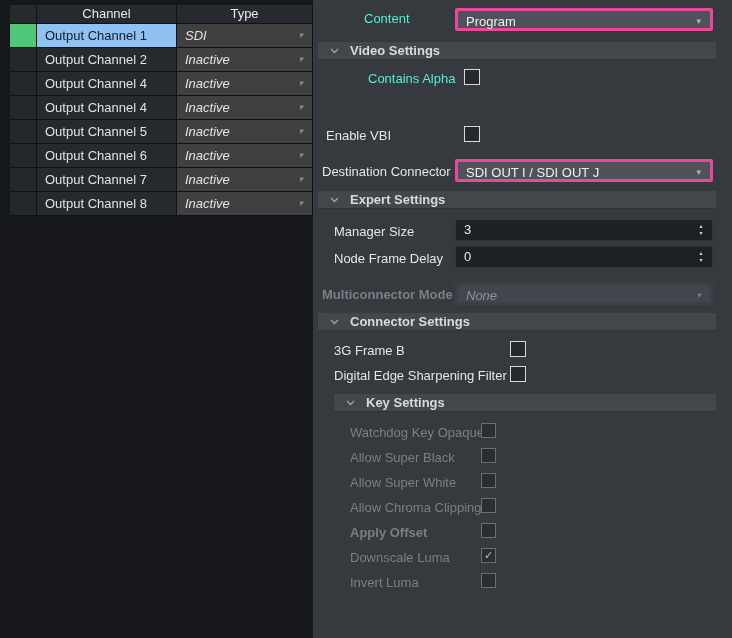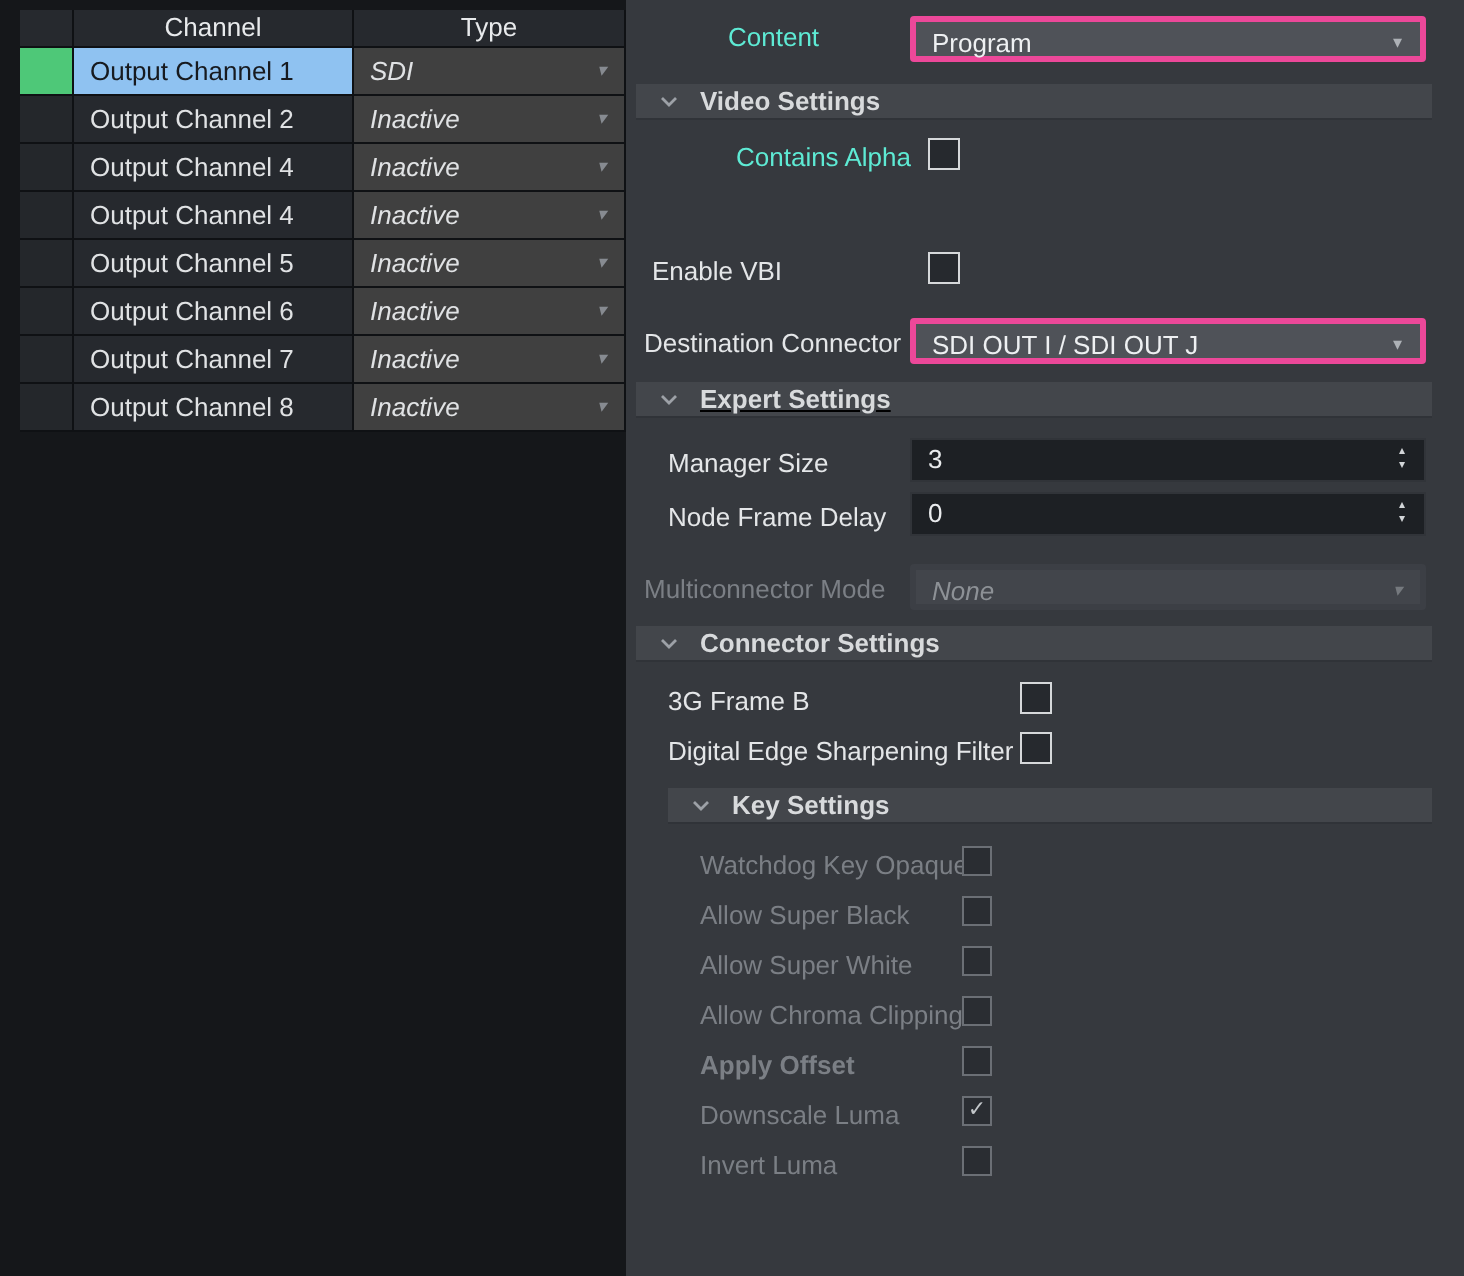--- a/index.html
+++ b/index.html
@@ -118,21 +118,21 @@
   <div class="cb" style="left:151px; top:69px;"></div>
 
   <div class="abs lbl" style="left:13px; top:128px;">Enable VBI</div>
   <div class="cb" style="left:151px; top:126px;"></div>
   <div class="abs lbl" style="left:9px; top:164px;">Destination Connector</div>
   <div class="dropdown" style="left:142px; top:159px; width:258px;">
     <span>SDI OUT I / SDI OUT J</span>
     <span class="dd-arrow">▾</span>
   </div>
 
-  <div class="sec-hdr" style="left:5px; top:191px; width:398px;text-decoration:underline;">
+  <div class="sec-hdr" style="left:5px; top:191px; width:398px;">
     <span class="chev">
         <svg width="9" height="6" viewBox="0 0 9 6">
           <polyline points="1,1 4.5,4.5 8,1" stroke="#9da1a7" stroke-width="1.4" fill="none"></polyline>
         </svg>
       </span>
     <span class="sec-title">Expert Settings</span>
   </div>
   <div class="abs lbl" style="left:21px; top:224px;">Manager Size</div>
   <div class="spinbox" style="left:142px; top:219px; width:258px;">
     <span>3</span>
@@ -142,21 +142,21 @@
       </span>
   </div>
   <div class="abs lbl" style="left:21px; top:251px;">Node Frame Delay</div>
   <div class="spinbox" style="left:142px; top:246px; width:258px;">
     <span>0</span>
     <span class="spin-btns">
         <span>▴</span>
         <span>▾</span>
       </span>
   </div>
-  <div class="abs lbl disabled" style="left:9px; top:287px;">Multiconnector Mode</div>
+  <div class="abs lbl disabled" style="left:9px; top:287px;font-weight:bold;">Multiconnector Mode</div>
   <div class="dropdown disabled" style="left:142px; top:282px; width:258px;font-style:italic;">
     <span>None</span>
     <span class="dd-arrow">▾</span>
   </div>
 
   <div class="sec-hdr" style="left:5px; top:313px; width:398px;">
     <span class="chev">
         <svg width="9" height="6" viewBox="0 0 9 6">
           <polyline points="1,1 4.5,4.5 8,1" stroke="#9da1a7" stroke-width="1.4" fill="none"></polyline>
         </svg>

